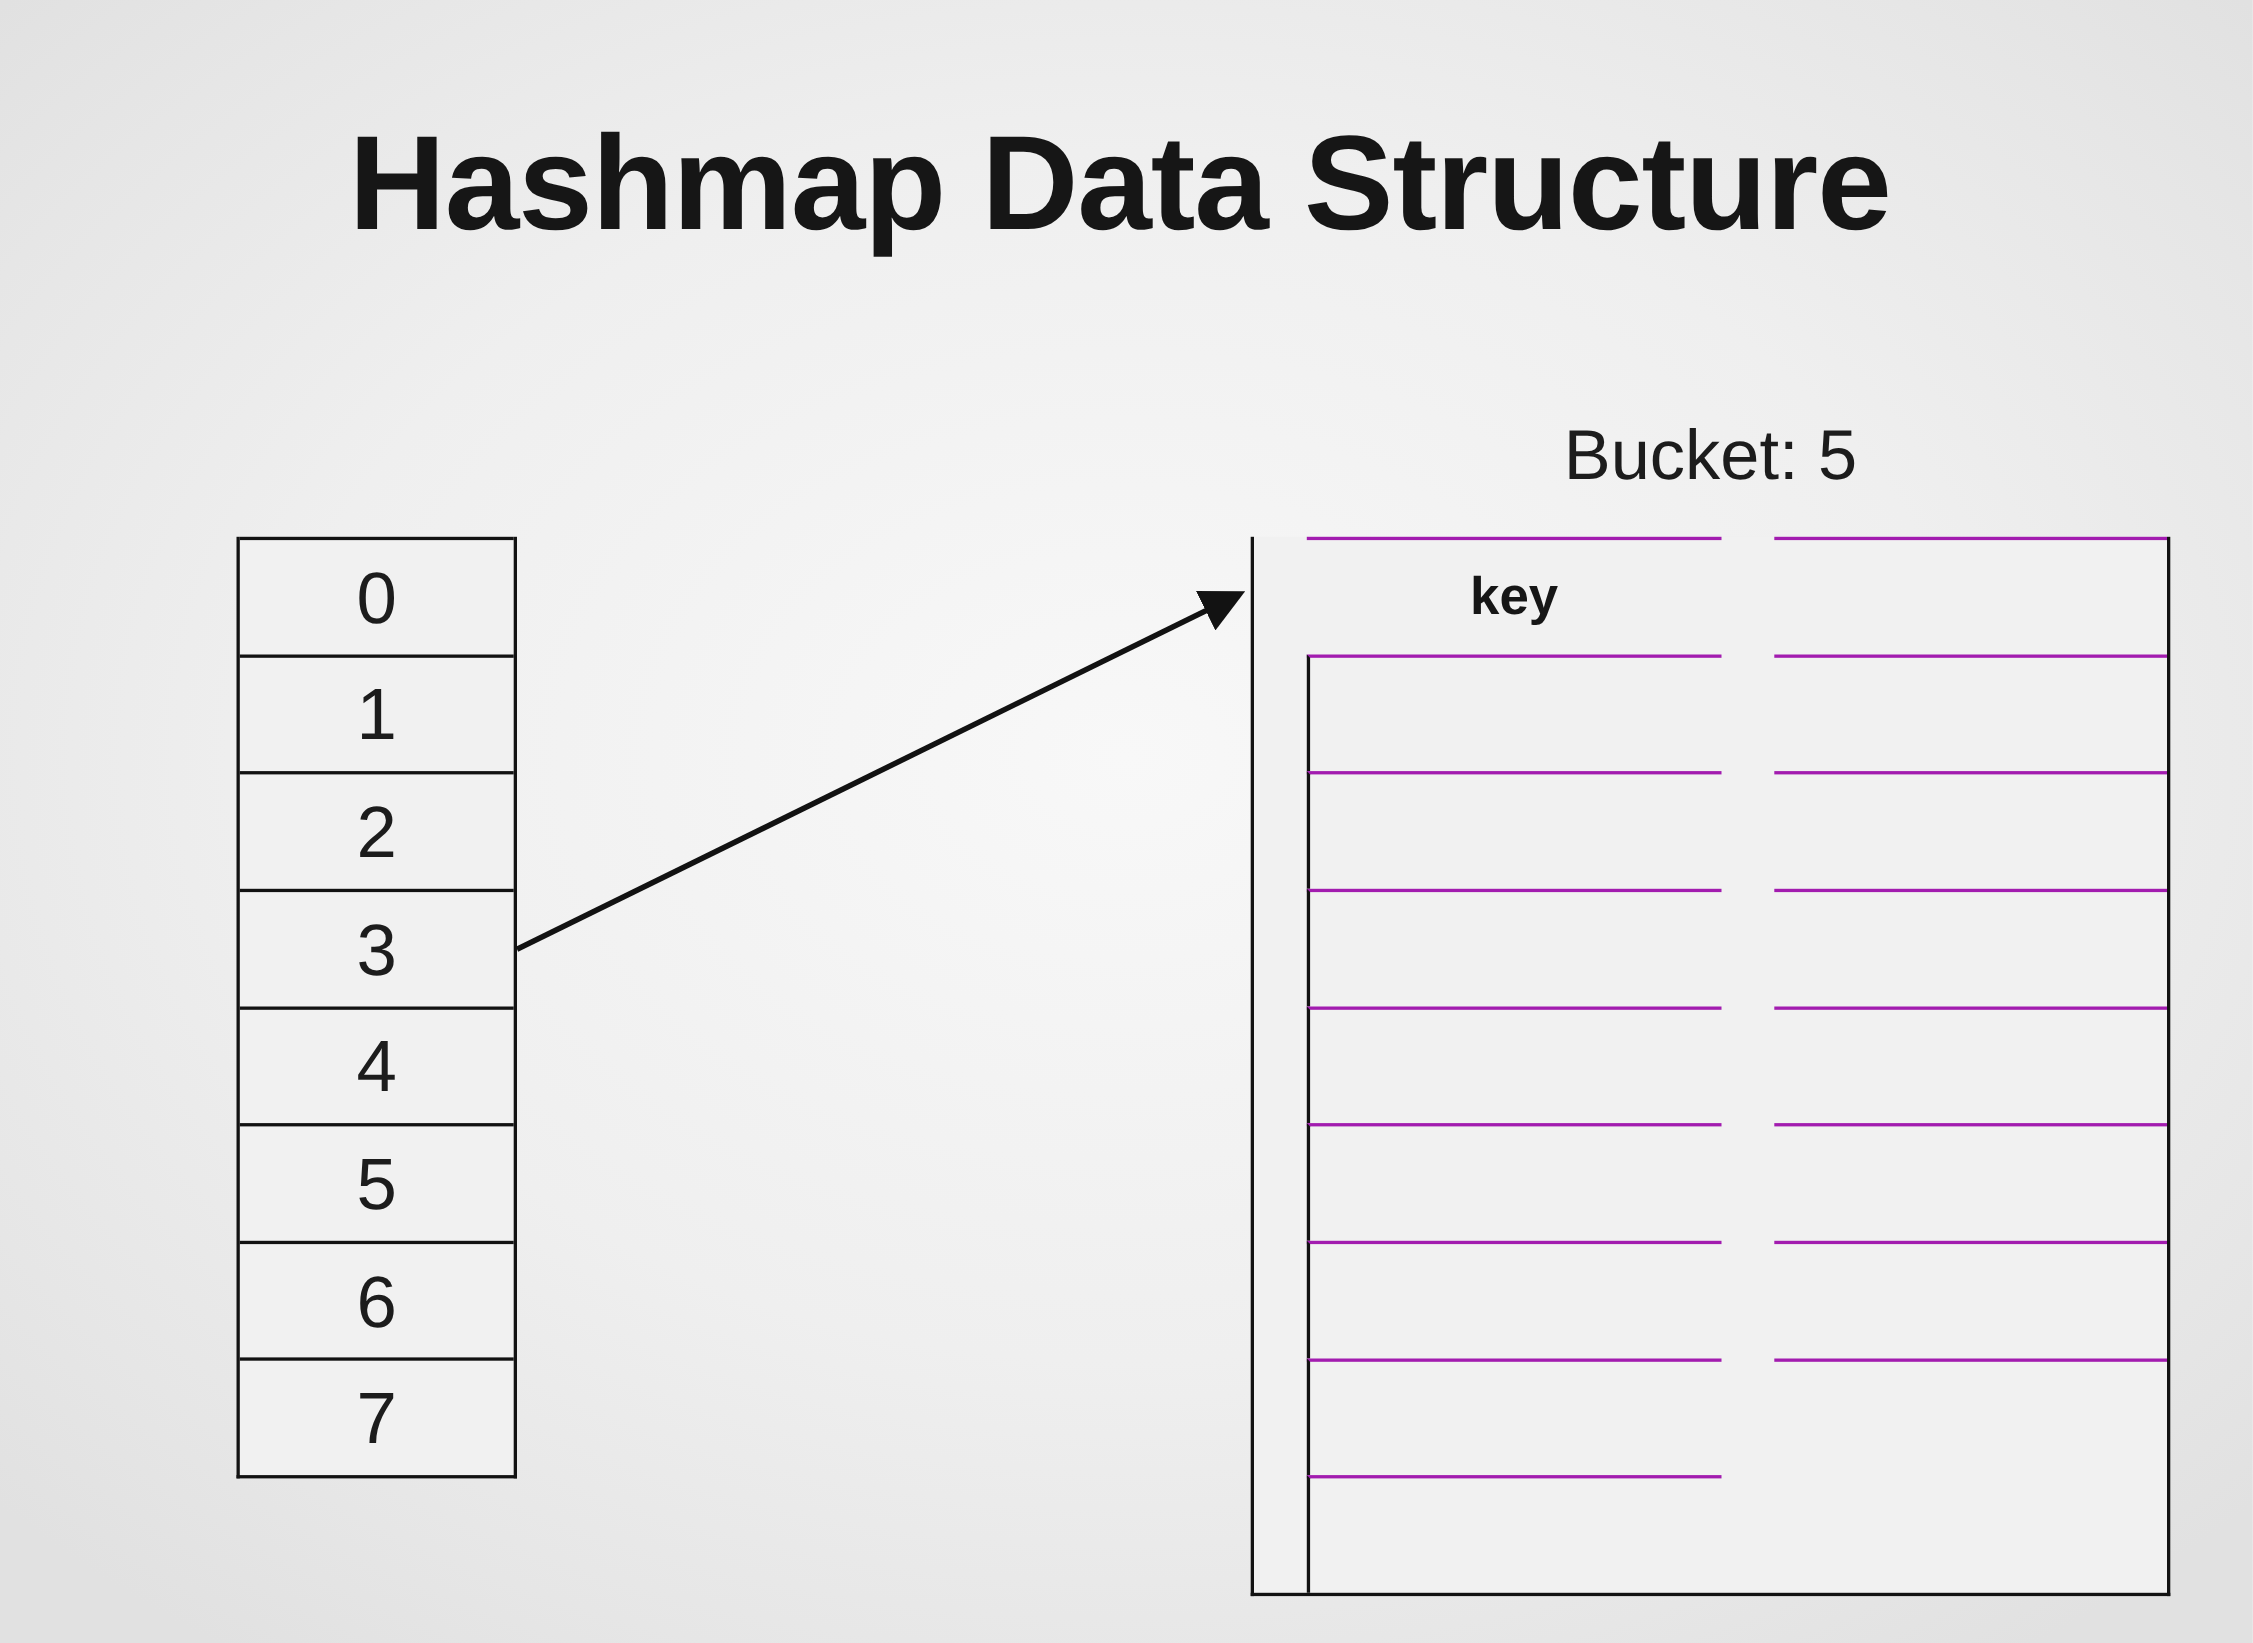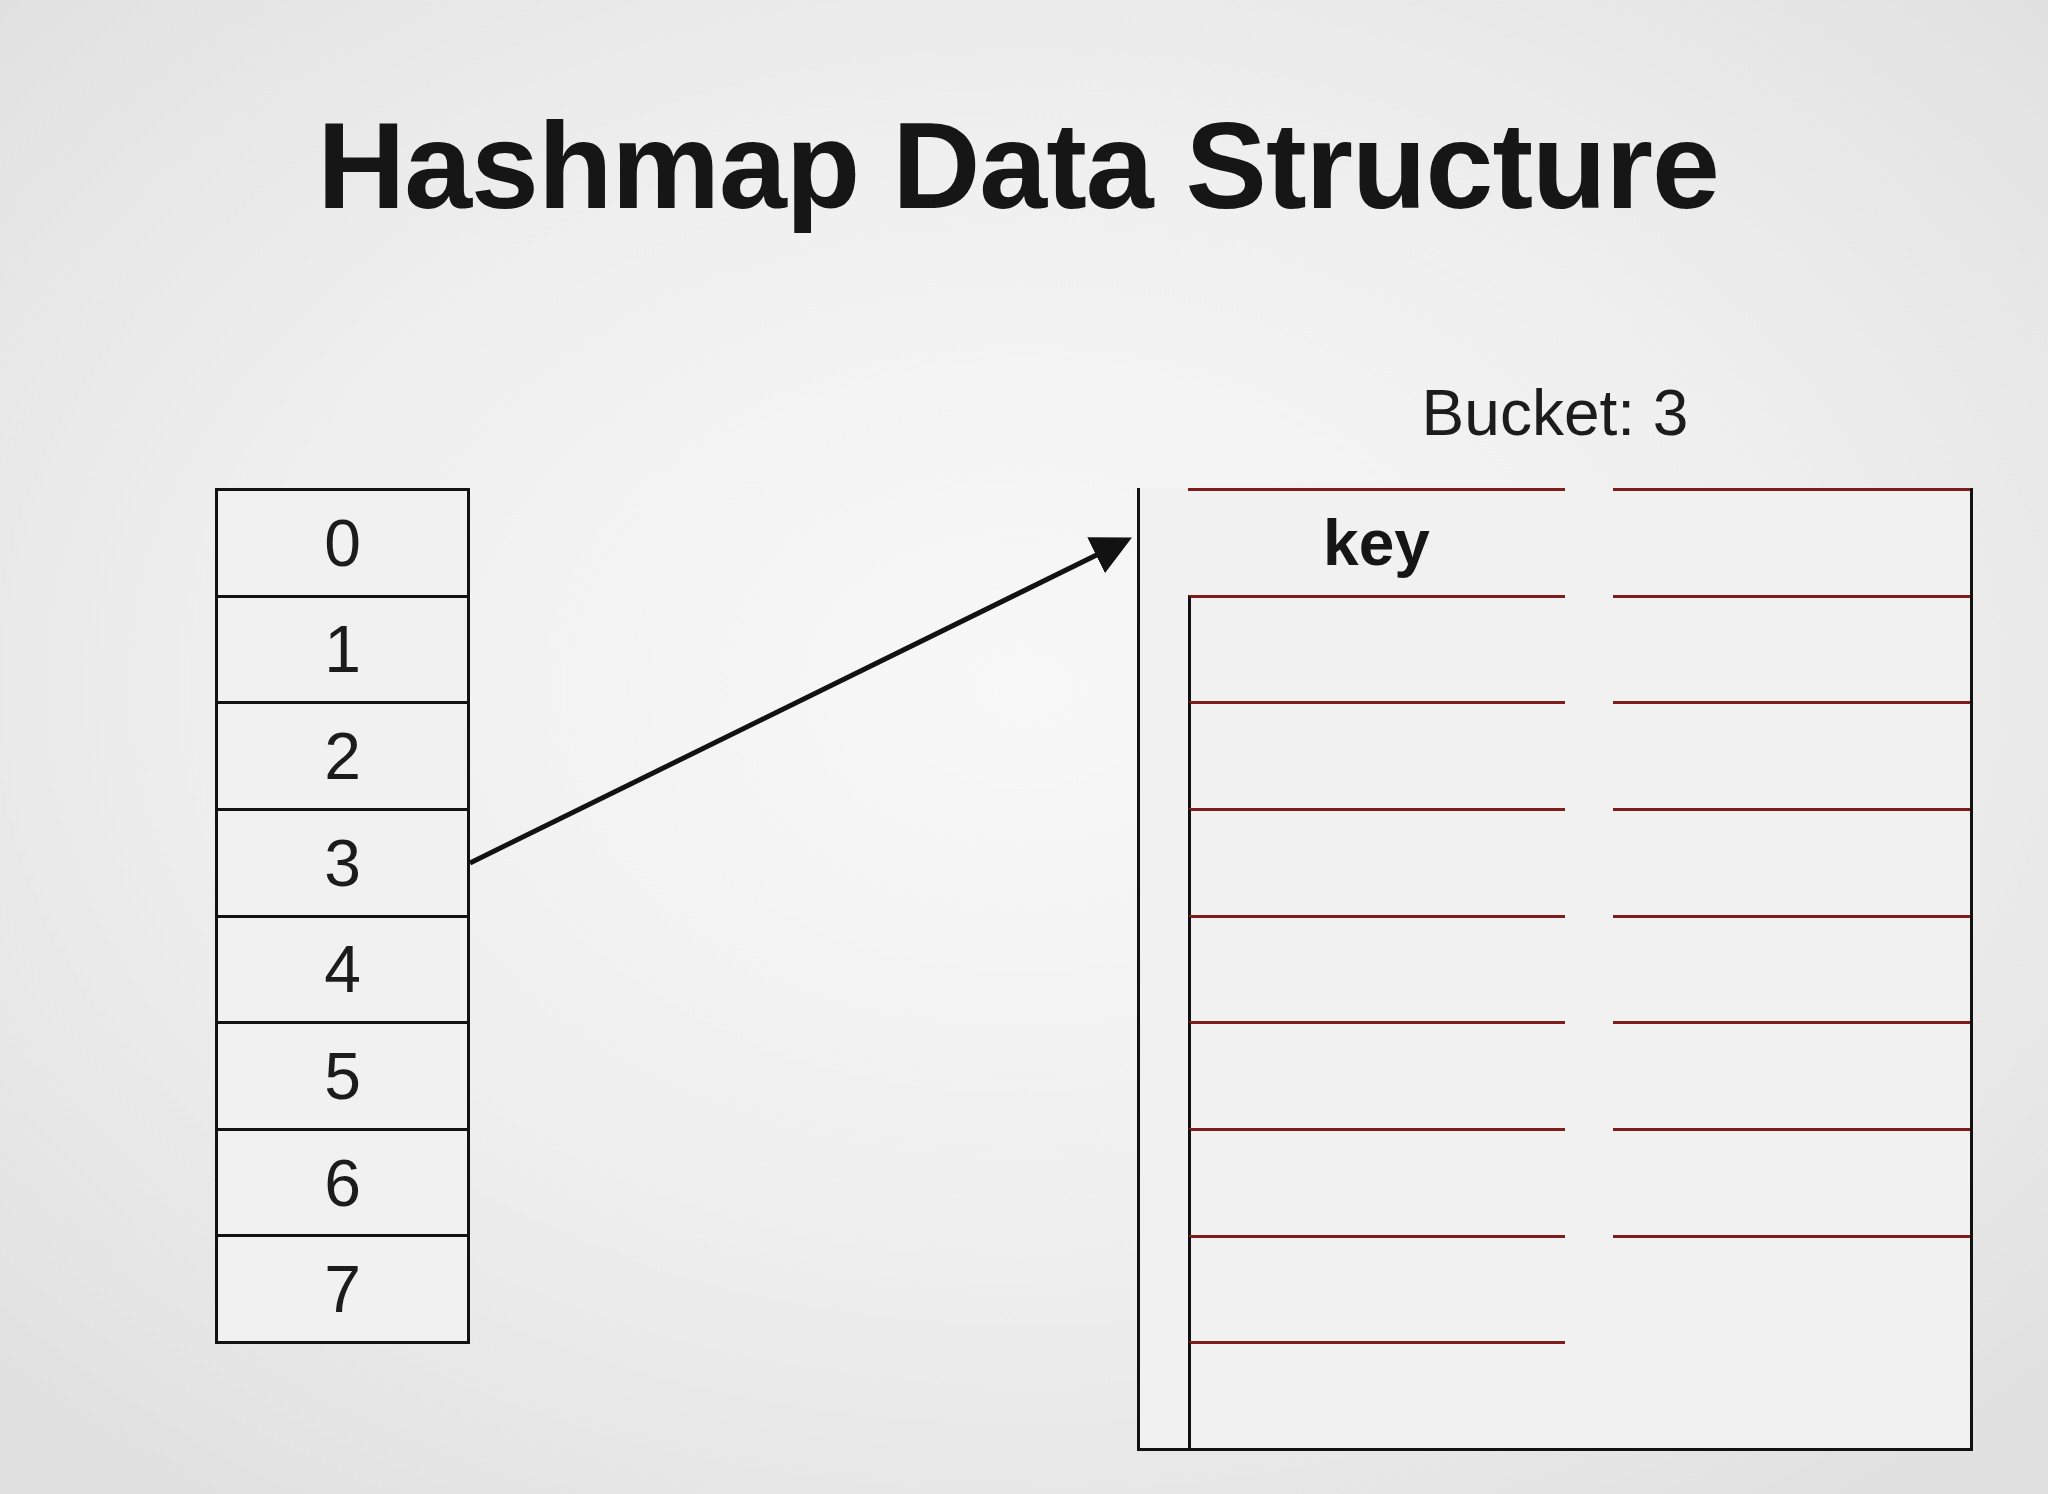--- a/index.html
+++ b/index.html
@@ -74,25 +74,25 @@
     box-sizing: border-box;
     border: 3px solid #121212;
     border-top: none;
     display: grid;
     grid-template-columns: 425px 1fr;
     grid-template-rows: repeat(9, 1fr);
     grid-auto-flow: row;
     background: #f1f1f1;
   }
   .bucket-cell {
-    border-top: 3px solid #7f1d1d;
+    border-top: 3px solid #a21caf;
     display: flex;
     align-items: center;
     justify-content: center;
-    font-size: 64px;
+    font-size: 48px;
     margin-left: 48px;
   }
   .bucket-cell.col-value { border-left: 3px solid #121212; }
   .bucket-cell.th { font-weight: bold; color: #161616; }
 
   .arrow-layer {
     position: absolute;
     left: 0;
     top: 0;
     pointer-events: none;
@@ -118,21 +118,21 @@
 
       <div class="hash-cell">4</div>
 
       <div class="hash-cell">5</div>
 
       <div class="hash-cell">6</div>
 
       <div class="hash-cell">7</div>
     </div>
 
-  <div class="side-label bucket-label">Bucket: 3</div>
+  <div class="side-label bucket-label">Bucket: 5</div>
 
   <div class="bucket-table">
     <div class="bucket-cell th col-key">key</div>
 
       <div class="bucket-cell col-key"></div>
       <div class="bucket-cell col-value"></div>
 
       <div class="bucket-cell col-key"></div>
       <div class="bucket-cell col-value"></div>
 

